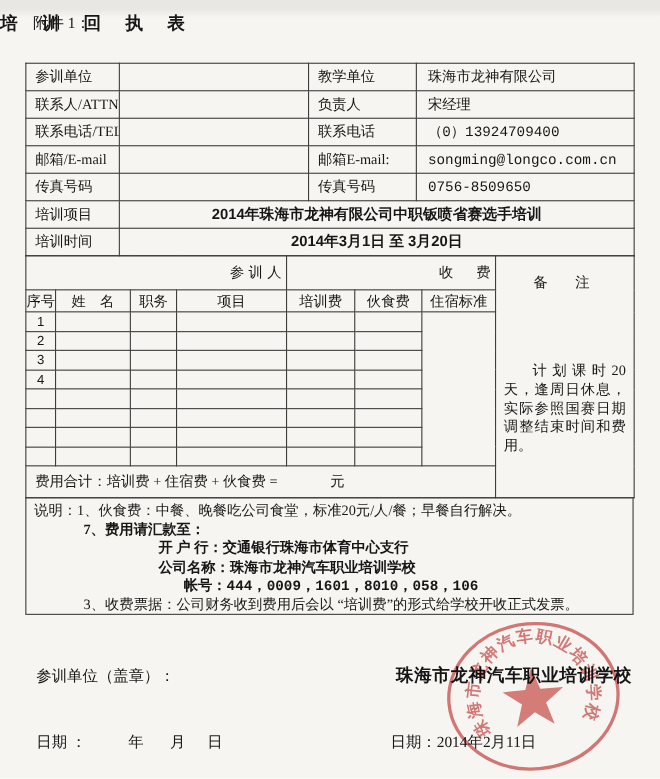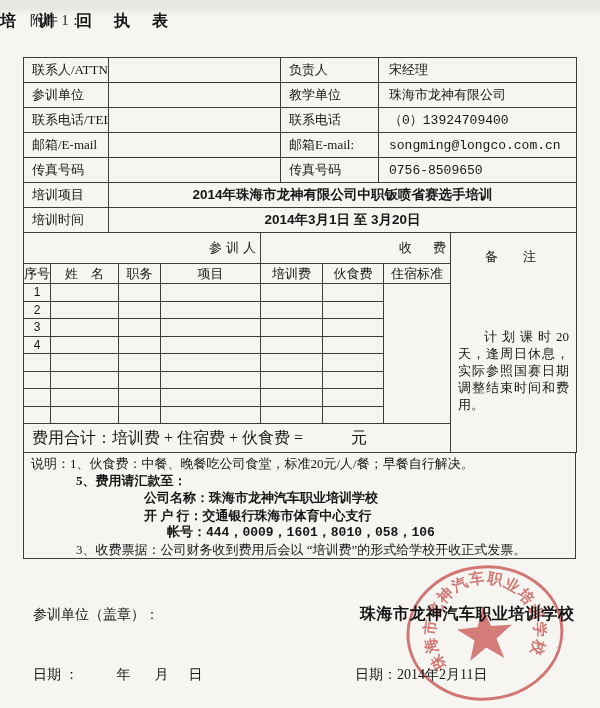--- a/index.html
+++ b/index.html
@@ -26,21 +26,21 @@
   .tbl-participants{top:232px;width:553px;}
   .tbl-participants .hdr1 th{height:30px;text-align:right;letter-spacing:4px;}
   .tbl-participants .hdr2 th{height:19px;text-align:center;}
   .tbl-participants .drow td{height:16.5px;}
   .td-no{text-align:center;font-family:"Liberation Sans",sans-serif;font-size:12px;}
   .remarks-cell{vertical-align:top;white-space:normal;}
   .remarks-label{margin-top:15px;text-align:center;letter-spacing:6px;font-size:13px;}
   .remarks-text{margin:62px 7px 0 7px;font-size:13px;line-height:17px;
     text-indent:2em;text-align:justify;white-space:normal;}
   .total-row td{height:28px;}
-  .total-inner{display:flex;align-items:center;padding-left:8px;font-size:16px;}
+  .total-inner{display:flex;align-items:center;padding-left:8px;font-size:13px;}
   .total-unit{margin-left:48px;}
   .notes-box{position:absolute;left:23px;top:452px;width:551px;height:103px;
     border:1.5px solid #3d3d3d;font-size:13px;line-height:17.2px;padding-top:2px;}
   .note-line{white-space:nowrap;}
   .nl-0{padding-left:7px;}
   .nl-1{padding-left:52px;font-weight:bold;}
   .nl-2,.nl-3{padding-left:120px;font-weight:bold;}
   .nl-4{padding-left:143px;font-weight:bold;}
   .nl-5{padding-left:52px;}
   .footer-sign{position:absolute;left:33px;top:606px;font-size:14px;}
@@ -64,30 +64,30 @@
 
   <table class="tbl-info">
     <colgroup>
         <col style="width:85px">
         <col style="width:172px">
         <col style="width:98px">
         <col style="width:198px">
       </colgroup>
     <tbody>
         <tr>
+      <td class="cell-label">参训单位</td>
+      <td class="cell-value"></td>
+      <td class="cell-label">教学单位</td>
+      <td class="cell-value">珠海市龙神有限公司</td>
+    </tr>
+    <tr>
       <td class="cell-label">联系人/ATTN</td>
       <td class="cell-value"></td>
       <td class="cell-label">负责人</td>
       <td class="cell-value">宋经理</td>
-    </tr>
-    <tr>
-      <td class="cell-label">参训单位</td>
-      <td class="cell-value"></td>
-      <td class="cell-label">教学单位</td>
-      <td class="cell-value">珠海市龙神有限公司</td>
     </tr>
     <tr>
       <td class="cell-label">联系电话/TEL</td>
       <td class="cell-value"></td>
       <td class="cell-label">联系电话</td>
       <td class="cell-value mono">（0）13924709400</td>
     </tr>
     <tr>
       <td class="cell-label">邮箱/E-mail</td>
       <td class="cell-value"></td>
@@ -211,23 +211,23 @@
           <span>费用合计：培训费 + 住宿费 + 伙食费 =</span>
           <span class="total-unit">元</span>
         </div>
       </td>
     </tr>
   </tbody>
     </table>
 
   <div class="notes-box">
     <div class="note-line nl-0">说明：1、伙食费：中餐、晚餐吃公司食堂，标准20元/人/餐；早餐自行解决。</div>
-    <div class="note-line nl-1">5、费用请汇款至：</div>
+    <div class="note-line nl-1">7、费用请汇款至：</div>
+    <div class="note-line nl-3">开 户 行：交通银行珠海市体育中心支行</div>
     <div class="note-line nl-2">公司名称：珠海市龙神汽车职业培训学校</div>
-    <div class="note-line nl-3">开 户 行：交通银行珠海市体育中心支行</div>
     <div class="note-line nl-4 mono">帐号：444，0009，1601，8010，058，106</div>
     <div class="note-line nl-5">3、收费票据：公司财务收到费用后会以 “培训费”的形式给学校开收正式发票。</div>
   </div>
 
   <div class="footer-sign">参训单位（盖章）：</div>
   <div class="footer-org">珠海市龙神汽车职业培训学校</div>
   <div class="footer-date-left">
     <span>日期 ：</span><span class="gap-y">年</span><span class="gap-m">月</span><span class="gap-d">日</span>
   </div>
   <div class="footer-date-right">日期：2014年2月11日</div>

